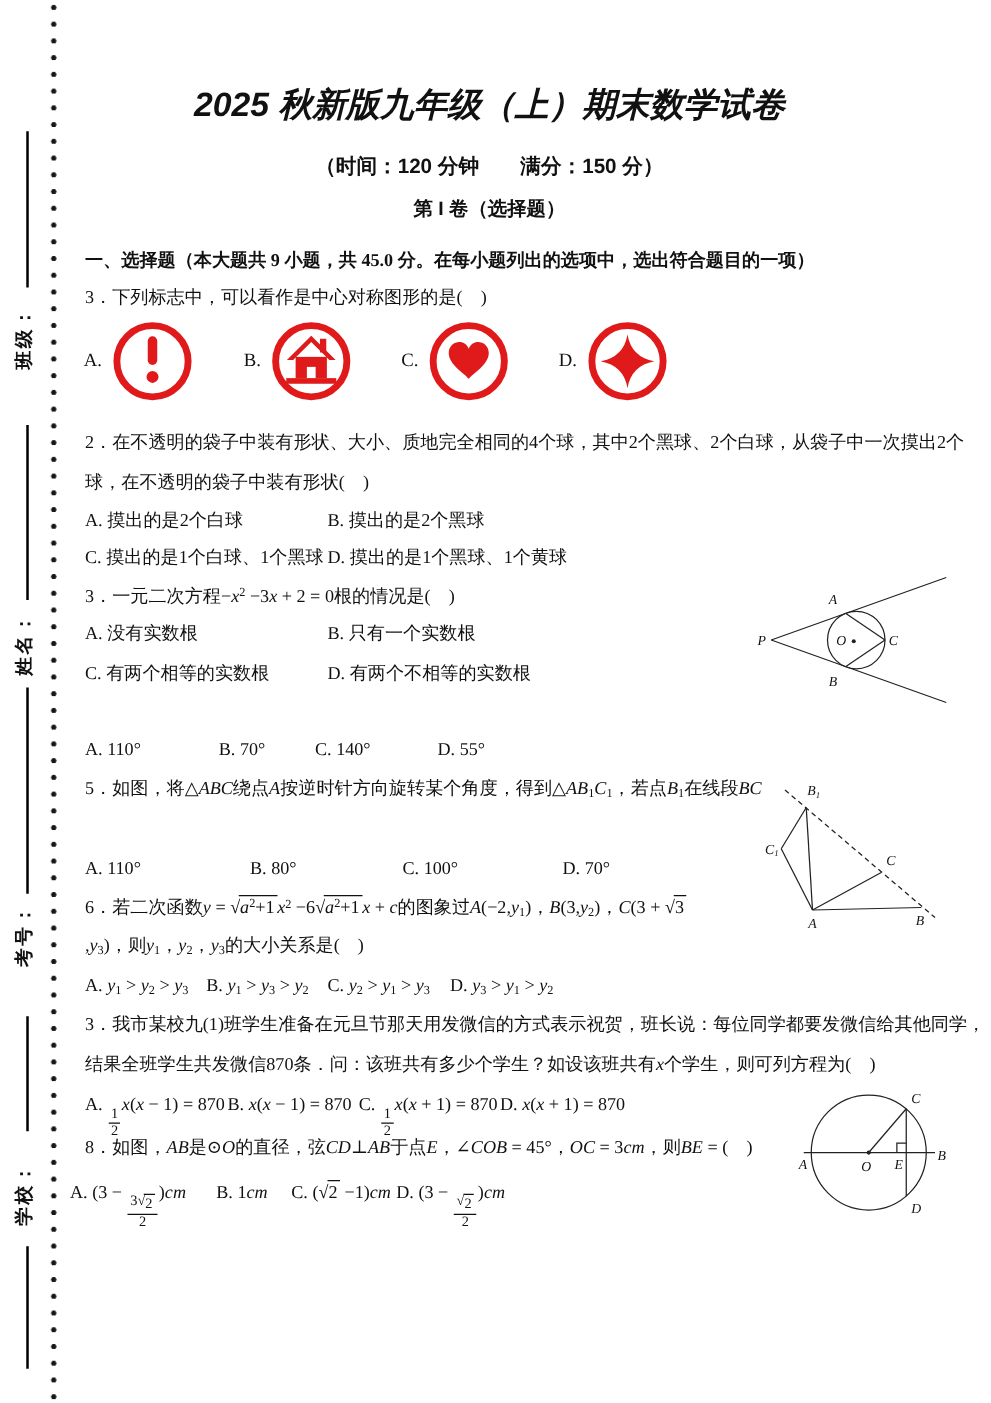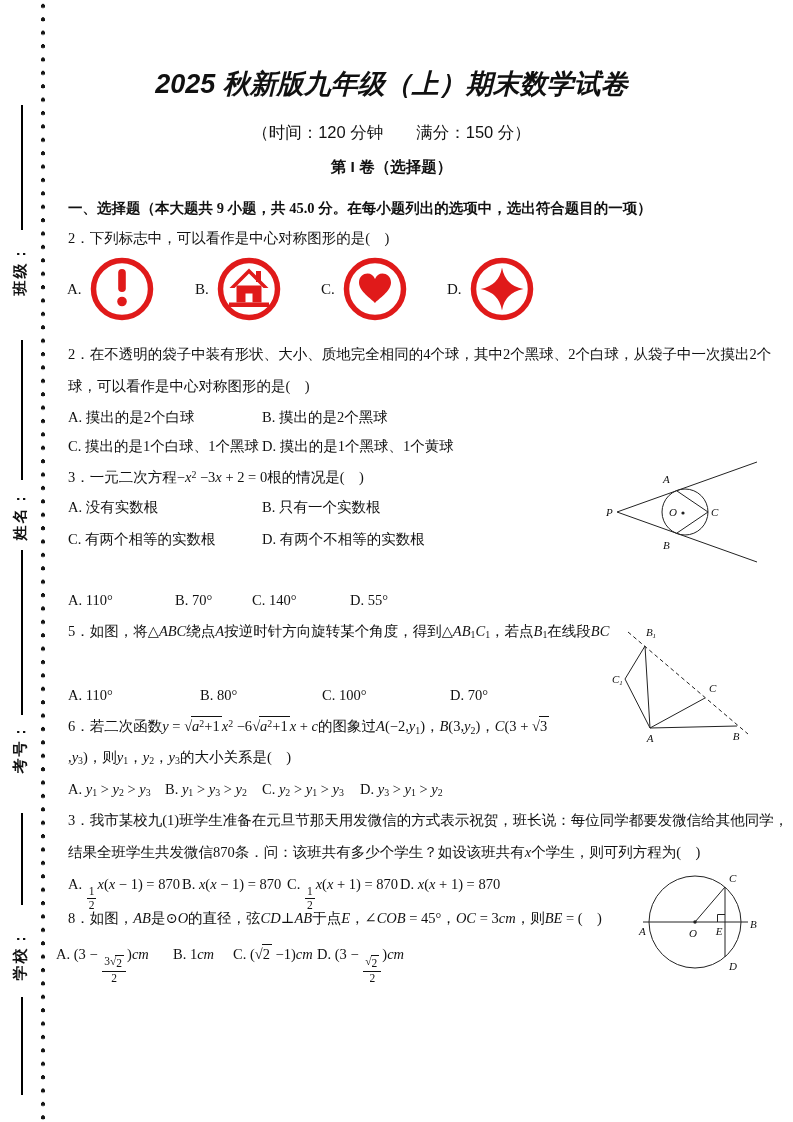--- a/index.html
+++ b/index.html
@@ -11,21 +11,21 @@
            background-size:8px 13.4px;background-repeat:repeat-y;}
   
   .sealline{position:absolute;left:21px;width:1.6px;background:#000;}
   .seal-label{position:absolute;left:-12px;width:64px;height:20px;line-height:20px;text-align:center;
               transform:rotate(-90deg);font-family:"Liberation Sans","DejaVu Sans",sans-serif;
               font-weight:600;font-size:15px;letter-spacing:2px;white-space:pre;}
   
   .title{position:absolute;top:66px;left:60px;right:70px;text-align:center;
          font-family:"Liberation Sans","DejaVu Sans",sans-serif;font-weight:700;font-size:27px;white-space:pre;font-style:italic;}
   .subtitle{position:absolute;top:122px;left:60px;right:70px;text-align:center;
-            font-family:"Liberation Sans","DejaVu Sans",sans-serif;font-weight:400;font-size:16.5px;white-space:pre;}
+            font-family:"Liberation Sans","DejaVu Sans",sans-serif;font-weight:700;font-size:16.5px;white-space:pre;}
   .volume{position:absolute;top:157px;left:60px;right:70px;text-align:center;
           font-family:"Liberation Sans","DejaVu Sans",sans-serif;font-weight:600;font-size:15.5px;white-space:pre;}
   .parthdr{position:absolute;top:199px;left:68px;font-weight:700;font-size:14.5px;white-space:pre;}
   
   .tline{position:absolute;font-size:14.5px;white-space:pre;line-height:20px;}
   .i{font-style:italic;}
   .sup{font-size:68%;vertical-align:0.45em;}
   .sub{font-size:68%;vertical-align:-0.25em;}
   .frac{display:inline-flex;flex-direction:column;align-items:center;vertical-align:-0.55em;
         font-size:11.5px;line-height:1.08;margin:0 1px;}
@@ -58,21 +58,21 @@
   <div class="seal-label" style="top:260px">班级：</div>
   <div class="seal-label" style="top:505px">姓名：</div>
   <div class="seal-label" style="top:738px">考号：</div>
   <div class="seal-label" style="top:945px">学校：</div>
 
   <div class="title">2025 秋新版九年级（上）期末数学试卷</div>
   <div class="subtitle">（时间：120 分钟　　满分：150 分）</div>
   <div class="volume">第 I 卷（选择题）</div>
   <div class="parthdr">一、选择题（本大题共 9 小题，共 45.0 分。在每小题列出的选项中，选出符合题目的一项）</div>
 
-  <div class="tline" style="top:228px;left:68px">2．下列标志中，可以看作是中心对称图形的是(　)</div>
+  <div class="tline" style="top:228px;left:68px">3．下列标志中，可以看作是中心对称图形的是(　)</div>
   <div class="q1item" style="top:255px;left:67px">
     <span class="q1letter">A.</span>
     <span class="sign">
       <svg width="66" height="66" viewBox="0 0 66 66">
         <circle cx="33" cy="33" r="28.5" fill="none" stroke="var(--red)" stroke-width="5.5"></circle>
         <rect x="29.2" y="13" width="7.6" height="23" rx="3.8" fill="var(--red)"></rect>
         <circle cx="33" cy="45.5" r="4.8" fill="var(--red)"></circle>
       </svg>
     </span>
   </div>
@@ -102,21 +102,21 @@
     <span class="q1letter">D.</span>
     <span class="sign">
       <svg width="66" height="66" viewBox="0 0 66 66">
         <circle cx="33" cy="33" r="28.5" fill="none" stroke="var(--red)" stroke-width="5.5"></circle>
         <path d="M33,11.5 Q36,29.5 54.5,33 Q36,36.5 33,54.5 Q30,36.5 11.5,33 Q30,29.5 33,11.5 Z" fill="var(--red)"></path>
       </svg>
     </span>
   </div>
 
   <div class="tline" style="top:344px;left:68px">2．在不透明的袋子中装有形状、大小、质地完全相同的4个球，其中2个黑球、2个白球，从袋子中一次摸出2个</div>
-  <div class="tline" style="top:376px;left:68px">球，可以看作是中心对称图形的是(　)</div>
+  <div class="tline" style="top:376px;left:68px">球，在不透明的袋子中装有形状(　)</div>
   <div class="tline" style="top:407px;left:68px">A. 摸出的是2个白球</div>
   <div class="tline" style="top:407px;left:262px">B. 摸出的是2个黑球</div>
   <div class="tline" style="top:436px;left:68px">C. 摸出的是1个白球、1个黑球</div>
   <div class="tline" style="top:436px;left:262px">D. 摸出的是1个黑球、1个黄球</div>
 
   <div class="tline" style="top:465px;left:68px">3．一元二次方程−<span class="i">x</span><span class="sup">2</span> −3<span class="i">x</span> + 2 = 0根的情况是(　)</div>
   <div class="tline" style="top:497px;left:68px">A. 没有实数根</div>
   <div class="tline" style="top:497px;left:262px">B. 只有一个实数根</div>
   <div class="tline" style="top:529px;left:68px">C. 有两个相等的实数根</div>
   <div class="tline" style="top:529px;left:262px">D. 有两个不相等的实数根</div>

